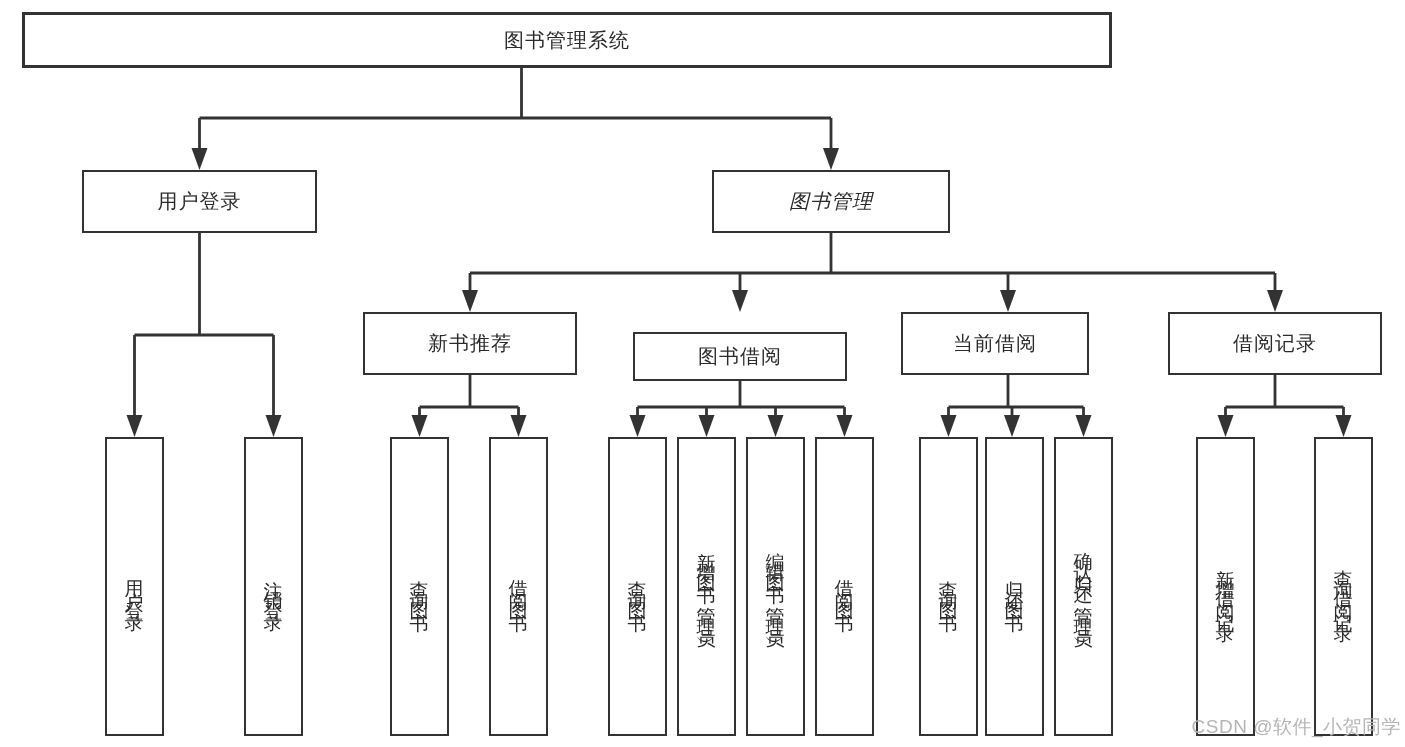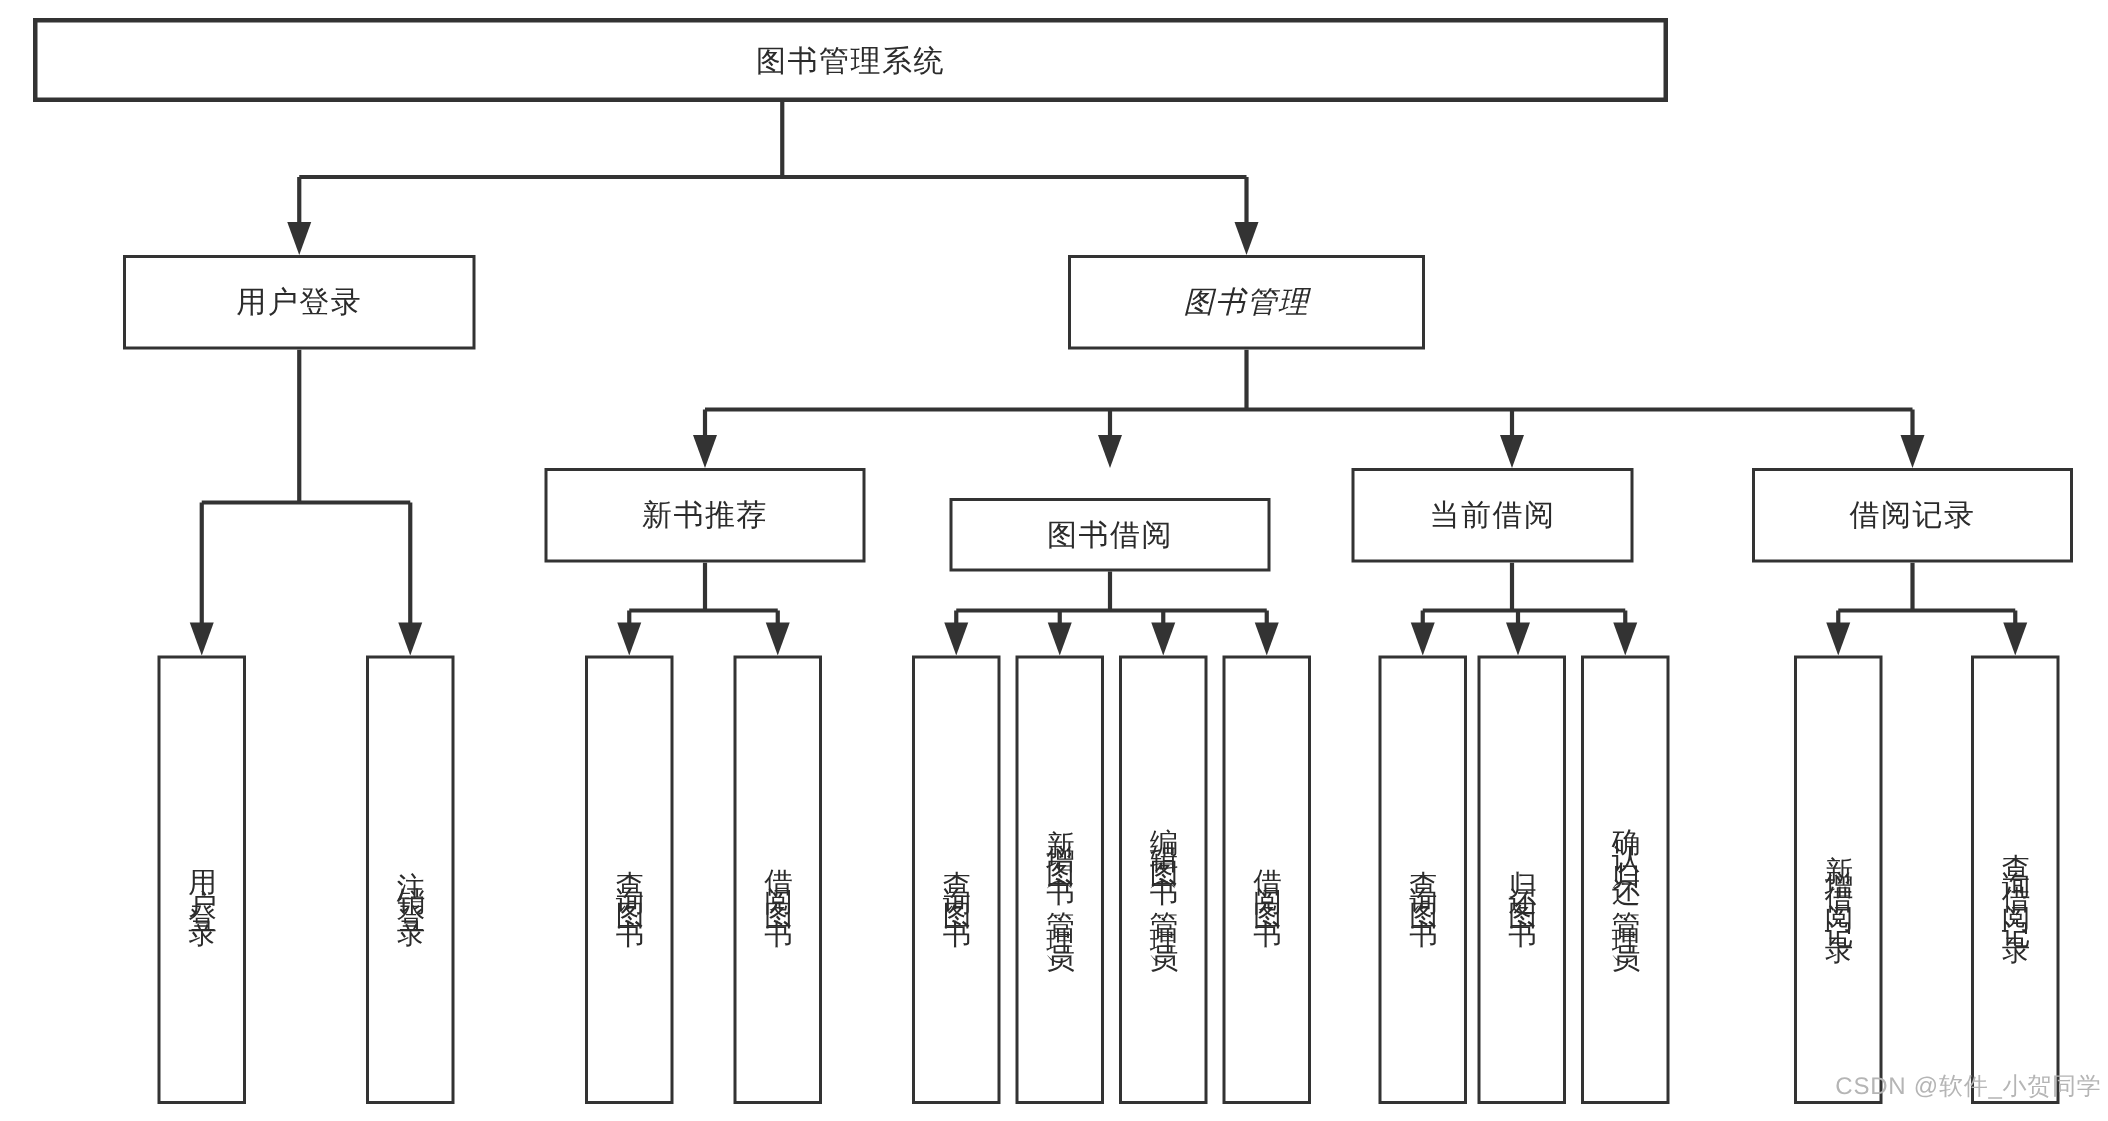--- a/index.html
+++ b/index.html
@@ -40,21 +40,21 @@
     letter-spacing: 11px;
     line-height: 1;
     white-space: normal;
   }
   #watermark {
     position: absolute;
     right: 4px;
     top: 714px;
     z-index: 5;
     color: #b5b5b5;
-    font-size: 16px;
+    font-size: 19px;
     letter-spacing: 0.5px;
   }
 </style>
 </head>
 <body>
 
 <div id="canvas">
 
   <svg id="connector-layer" viewBox="0 0 1405 747" xmlns="http://www.w3.org/2000/svg">
     <g stroke="#333333" stroke-width="2.8" fill="none">

